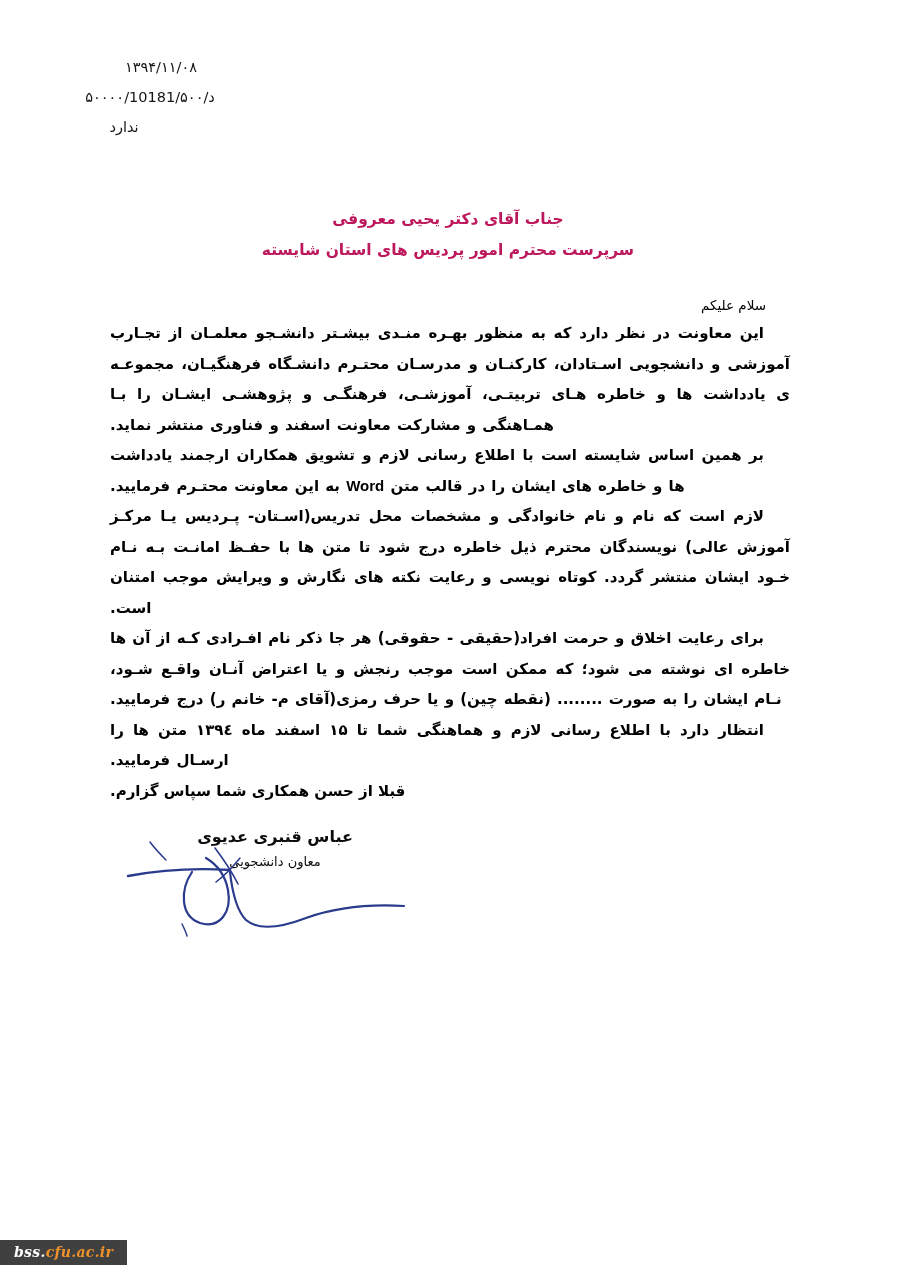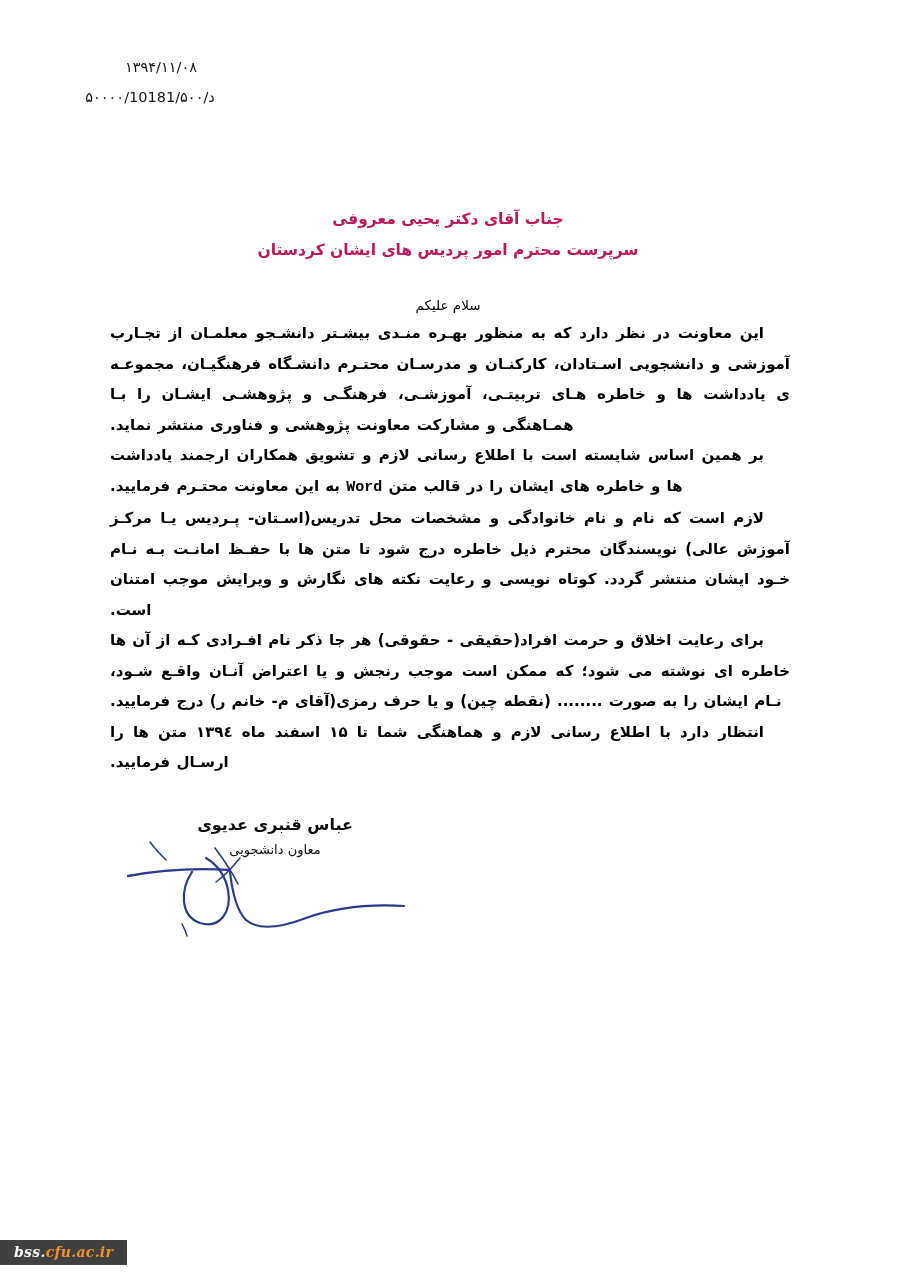--- a/index.html
+++ b/index.html
@@ -56,23 +56,22 @@
     font-weight: bold;
     font-size: 15.5px;
     line-height: 31px;
     color: #be185d;
   }
 
   
   .salutation {
     position: absolute;
     top: 294px;
-    right: 122px;
+    right: 134px;
     width: 660px;
-    text-align: center;
     direction: rtl;
     font-size: 13.5px;
     line-height: 22px;
   }
 
   
   .body-block {
     position: absolute;
     top: 318px;
     right: 110px;
@@ -84,21 +83,21 @@
   .para {
     font-weight: bold;
     font-size: 15px;
     line-height: 30.5px;
     margin: 0 0 0 0;
     text-indent: 26px;
     text-align: justify;
     word-spacing: 1px;
   }
   .para .latin {
-    font-family: Liberation Mono, monospace;
+    font-family: Liberation Sans, sans-serif;
     font-weight: bold;
     direction: ltr;
     unicode-bidi: embed;
   }
   .para-thanks {
     font-weight: bold;
     font-size: 15px;
     line-height: 30.5px;
     margin: 0;
     text-align: center;
@@ -112,20 +111,21 @@
     left: 150px;
     width: 250px;
     text-align: center;
     direction: rtl;
   }
   .sig-name {
     font-weight: bold;
     font-size: 16px;
     line-height: 26px;
     color: #0d0d0d;
+    margin-top: 12px;
   }
   .sig-title {
     font-weight: normal;
     font-size: 13px;
     line-height: 24px;
     color: #0d0d0d;
   }
   .sig-ink {
     position: absolute;
     top: 828px;
@@ -154,41 +154,43 @@
   .footer-badge .dom { color: #f0922b; }
 </style>
 </head>
 <body>
 
 <div class="page">
 
   <div class="letter-header">
     <div class="hdr-line hdr-date">۱۳۹۴/۱۱/۰۸</div>
     <div class="hdr-line hdr-refno">د/۵۰۰۰۰/10181/۵۰۰</div>
+    <div class="hdr-line hdr-attach">ندارد</div>
   </div>
 
   <div class="recipient">
     <div class="rcp-line">جناب آقای دکتر یحیی معروفی</div>
-    <div class="rcp-line">سرپرست محترم امور پردیس های ایشان کردستان</div>
+    <div class="rcp-line">سرپرست محترم امور پردیس های استان شایسته</div>
   </div>
 
   <div class="salutation">سلام علیکم</div>
 
   <div class="body-block">
 
-    <p class="para">این معاونت در نظر دارد که به منظور  بهـره منـدی بیشـتر دانشـجو معلمـان از تجـارب آموزشی و دانشجویی اسـتادان، کارکنـان و مدرسـان محتـرم دانشـگاه فرهنگیـان، مجموعـه ی یادداشت ها و خاطره هـای تربیتـی، آموزشـی، فرهنگـی و پژوهشـی ایشـان را بـا همـاهنگی  و مشارکت معاونت پژوهشی و فناوری منتشر نماید.</p>
+    <p class="para">این معاونت در نظر دارد که به منظور  بهـره منـدی بیشـتر دانشـجو معلمـان از تجـارب آموزشی و دانشجویی اسـتادان، کارکنـان و مدرسـان محتـرم دانشـگاه فرهنگیـان، مجموعـه ی یادداشت ها و خاطره هـای تربیتـی، آموزشـی، فرهنگـی و پژوهشـی ایشـان را بـا همـاهنگی  و مشارکت معاونت اسفند و فناوری منتشر نماید.</p>
 
     <p class="para"><span>بر همین اساس شایسته است با اطلاع رسانی لازم و تشویق همکاران ارجمند یادداشت ها و خاطره های ایشان را در قالب متن </span><span class="latin">Word</span><span> به این معاونت محتـرم فرمایید.</span></p>
 
     <p class="para">لازم است که  نام و نام خانوادگی و مشخصات محل تدریس(اسـتان- پـردیس یـا مرکـز آموزش عالی) نویسندگان محترم ذیل خاطره درج شود تا متن ها با حفـظ امانـت بـه نـام خـود ایشان منتشر گردد. کوتاه نویسی و رعایت نکته های نگارش و ویرایش موجب امتنان است.</p>
 
     <p class="para">برای رعایت اخلاق و حرمت افراد(حقیقی - حقوقی) هر جا ذکر نام افـرادی کـه از آن ها خاطره ای نوشته می شود؛ که ممکن است موجب رنجش و یا اعتراض آنـان واقـع شـود، نـام ایشان را به صورت ........ (نقطه چین) و یا حرف رمزی(آقای م- خانم ر) درج فرمایید.</p>
 
     <p class="para">انتظار دارد  با اطلاع رسانی لازم و هماهنگی شما تا ۱۵ اسفند ماه ۱۳۹٤ متن ها را ارسـال فرمایید.</p>
 
+    <p class="para-thanks">قبلا از حسن همکاری شما سپاس گزارم.</p>
   </div>
 
   <div class="signature">
     <div class="sig-name">عباس قنبری عدیوی</div>
     <div class="sig-title">معاون دانشجویی</div>
   </div>
 
   <svg class="sig-ink" viewBox="0 0 300 120">
     <g fill="none" stroke="#2a3a8c" stroke-linecap="round" stroke-linejoin="round">
       <path d="M8 48 C 40 42, 78 40, 110 42" stroke-width="2.4"></path>

